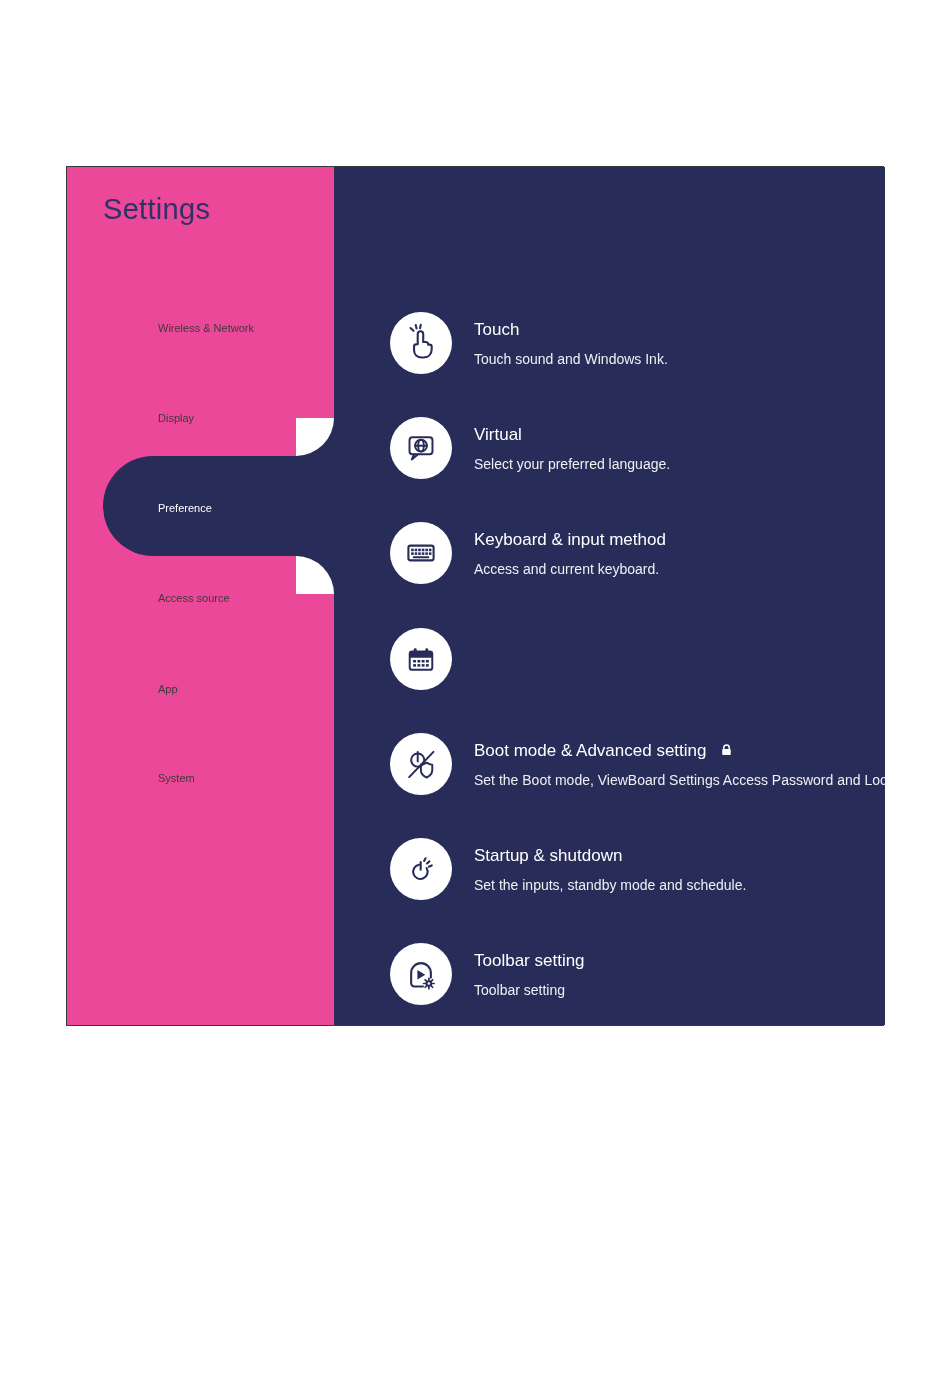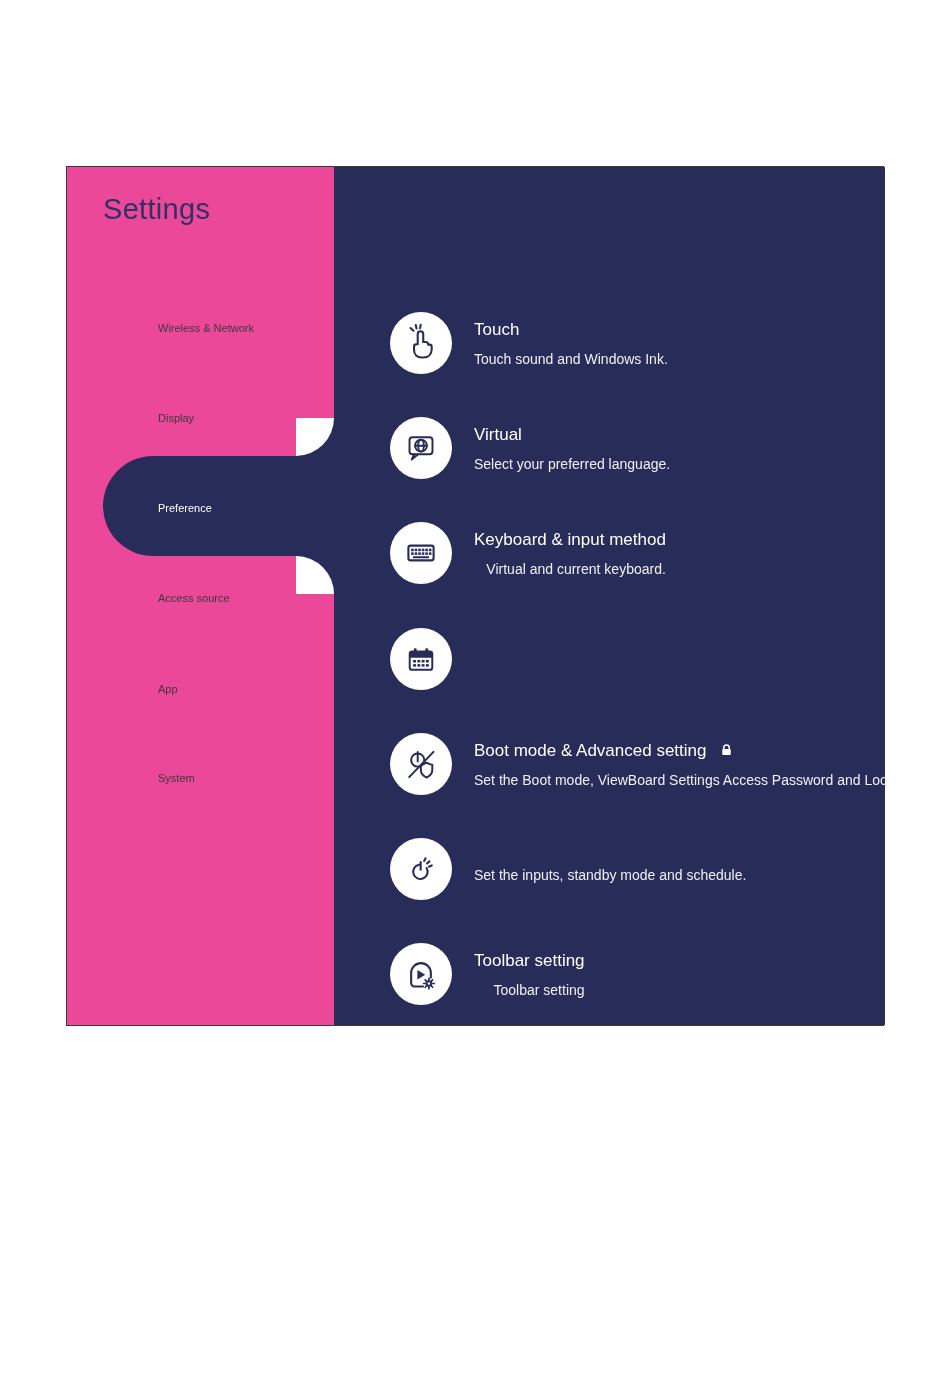--- a/index.html
+++ b/index.html
@@ -35,21 +35,21 @@
   .p-row{position:absolute;left:0;width:100%;height:62px;display:flex;
     align-items:center;cursor:pointer;}
   .icon-circle{margin-left:56px;flex:0 0 62px;width:62px;height:62px;border-radius:50%;
     background:#fff;display:flex;align-items:center;justify-content:center;color:var(--navy);}
   .icon-circle svg{display:block;}
   .p-text{margin-left:22px;min-width:0;}
   .p-title{font-size:17px;line-height:20px;color:#fff;display:flex;align-items:center;
     white-space:nowrap;}
   .p-title .lock{margin-left:12px;flex:0 0 auto;}
   .p-sub{font-size:14px;line-height:16px;color:#fff;opacity:.93;margin-top:11px;
-    white-space:nowrap;text-align:right;}
+    white-space:nowrap;}
 </style>
 </head>
 <body>
 
 <div class="window">
 
   <aside class="sidebar">
     <h1 class="app-title">Settings</h1>
 
     <div class="pill"></div>
@@ -118,21 +118,21 @@
               <rect x="27.8" y="31" width="3.9" height="3.9"></rect>
               <rect x="33.2" y="31" width="3.9" height="3.9"></rect>
               <rect x="38.6" y="31" width="3.9" height="3.9"></rect>
               <rect x="44" y="31" width="3.9" height="3.9"></rect>
             <rect x="19.5" y="36.8" width="25" height="3.2" rx="1"></rect>
           </g>
         </svg>
       </span>
       <div class="p-text">
         <div class="p-title">Keyboard &amp; input method</div>
-        <div class="p-sub">Virtual and current keyboard.</div>
+        <div class="p-sub">Access and current keyboard.</div>
       </div>
     </div>
 
     <div class="p-row" style="top:461px">
       <span class="icon-circle">
         <svg width="42" height="42" viewBox="0 0 64 64" fill="none">
           <rect x="21" y="15.5" width="4.4" height="8" rx="2" fill="currentColor"></rect>
           <rect x="38.6" y="15.5" width="4.4" height="8" rx="2" fill="currentColor"></rect>
           <rect x="14.8" y="20.5" width="34.4" height="28" rx="3.6" stroke="currentColor" stroke-width="3"></rect>
           <path d="M14.8 24.1a3.6 3.6 0 0 1 3.6-3.6h27.2a3.6 3.6 0 0 1 3.6 3.6v6H14.8z" fill="currentColor"></path>
@@ -175,20 +175,21 @@
       <span class="icon-circle">
         <svg width="42" height="42" viewBox="0 0 64 64" fill="none" stroke="currentColor" stroke-width="3.2" stroke-linecap="round" stroke-linejoin="round">
           <path d="M29 25.4A11 11 0 1 0 40.5 30.5"></path>
           <path d="M31.5 21.5V33"></path>
           <path d="M36.8 19.8l2.2-4.2"></path>
             <path d="M41.2 23.6l3.6-3.2"></path>
             <path d="M44 28.6l4.4-2"></path>
         </svg>
       </span>
       <div class="p-text">
+        <div class="p-title">Startup &amp; shutdown</div>
         <div class="p-sub">Set the inputs, standby mode and schedule.</div>
       </div>
     </div>
 
     <div class="p-row" style="top:776px">
       <span class="icon-circle">
         <svg width="42" height="42" viewBox="0 0 64 64" fill="none" stroke="currentColor" stroke-width="3.2" stroke-linecap="round" stroke-linejoin="round">
           <path d="M35 51H21.8a4.8 4.8 0 0 1-4.8-4.8V30.5a15 15 0 0 1 30 0v7"></path>
           <path d="M26.5 25.8 38.5 33 26.5 40.2z" fill="currentColor" stroke="none"></path>
           <g stroke-width="2.6">

